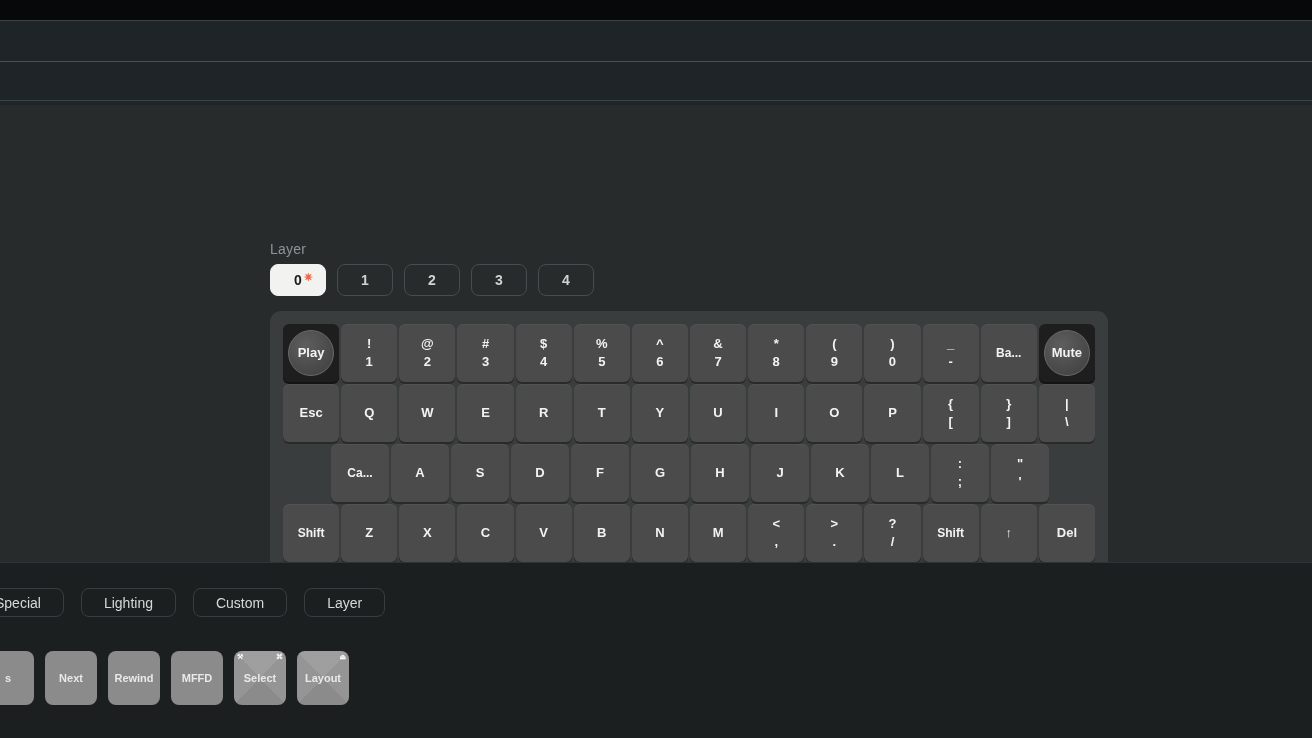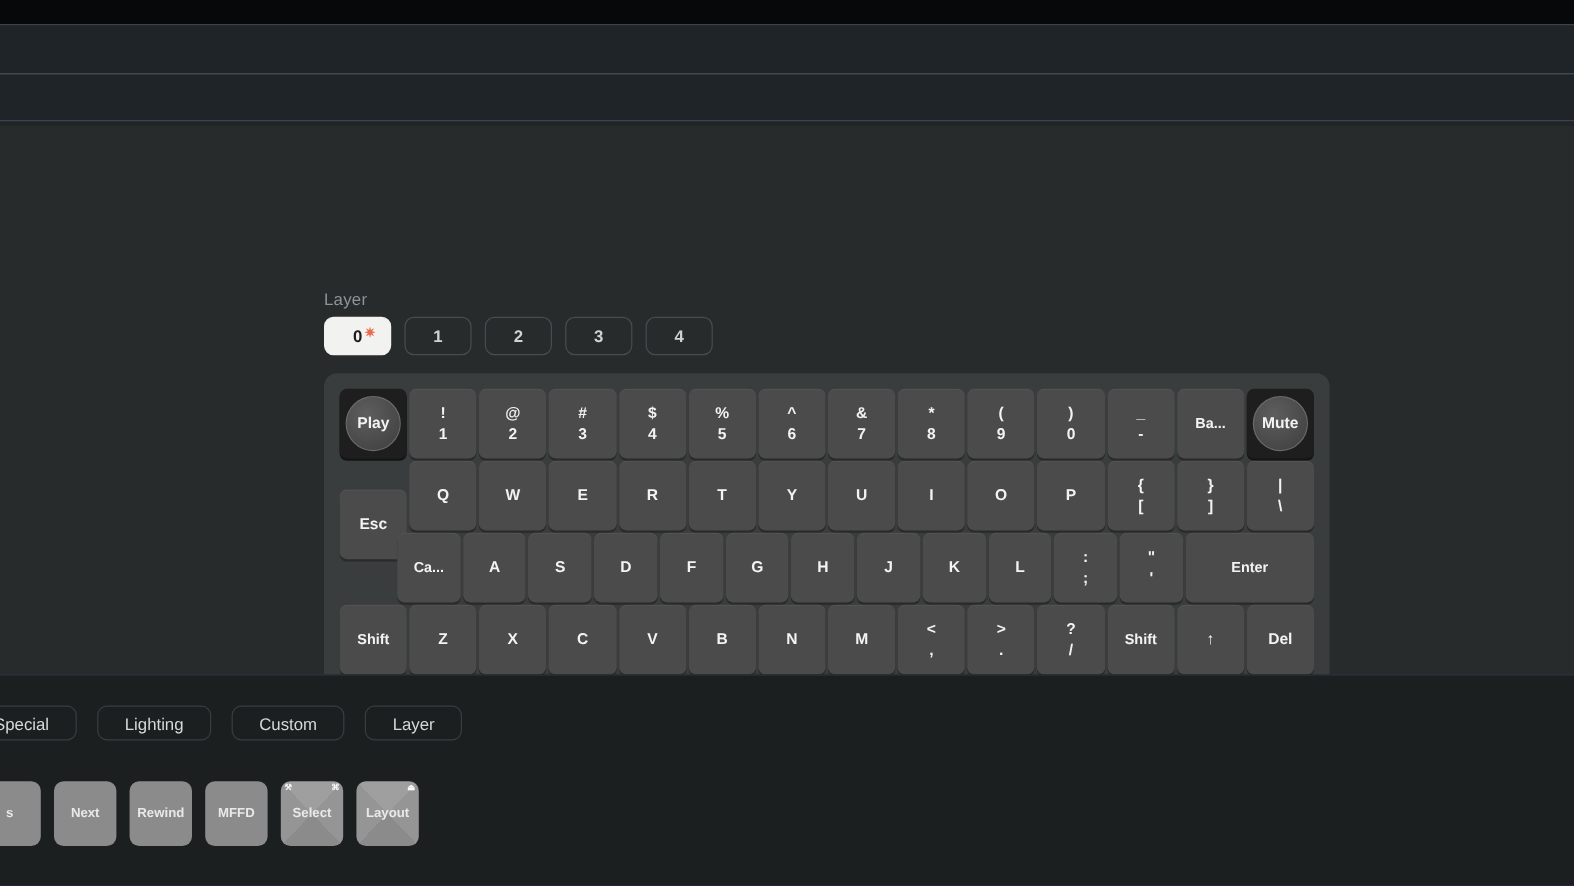--- a/index.html
+++ b/index.html
@@ -2,21 +2,21 @@
 <html><head>
 <meta charset="utf-8">
 <style>
   * { box-sizing: border-box; margin: 0; padding: 0; }
   html, body {
     width: 1312px; height: 738px;
     background: #1b1f20;
     font-family: "Liberation Sans", sans-serif;
     overflow: hidden;
   }
-  #app { position: relative; width: 1312px; height: 738px; background: #6d28d9; }
+  #app { position: relative; width: 1312px; height: 738px; background: #701a75; }
 
   
   .chrome-black { position:absolute; left:0; top:0; width:1312px; height:20px; background:#070809; }
   .chrome-bar-a { position:absolute; left:0; top:20px; width:1312px; height:41px; background:#1e2427; border-top:1px solid #3b4346; }
   .chrome-bar-b { position:absolute; left:0; top:61px; width:1312px; height:40px; background:#1e2427; border-top:1px solid #495356; border-bottom:1px solid #3c4447;}
   .chrome-bar-c { position:absolute; left:0; top:101px; width:1312px; height:4px; background:#202628; }
 
   
   .workspace { position:absolute; left:0; top:105px; width:1312px; height:457px; background:#272b2c; }
 
@@ -200,21 +200,21 @@
               <span class="sub">-</span>
             </div>
             <div class="key small" style="width: 58px;">
               <span>Ba...</span>
             </div>
             <div class="key knob" style="width: 58px;">
               <div class="dial">Mute</div>
             </div>
           </div>
           <div class="krow">
-            <div class="key" style="width: 58px; margin-top: 24px;">
+            <div class="key" style="width: 58px;">
               <span>Esc</span>
             </div>
             <div class="key" style="width: 58px;">
               <span>Q</span>
             </div>
             <div class="key" style="width: 58px;">
               <span>W</span>
             </div>
             <div class="key" style="width: 58px;">
               <span>E</span>
@@ -285,23 +285,20 @@
               <span>L</span>
             </div>
             <div class="key" style="width: 58px;">
               <span>:</span>
               <span class="sub">;</span>
             </div>
             <div class="key" style="width: 58px;">
               <span>"</span>
               <span class="sub">'</span>
             </div>
-            <div class="key small" style="width: 118px;">
-              <span>Enter</span>
-            </div>
           </div>
           <div class="krow">
             <div class="key small" style="width: 58px;">
               <span>Shift</span>
             </div>
             <div class="key" style="width: 58px;">
               <span>Z</span>
             </div>
             <div class="key" style="width: 58px;">
               <span>X</span>

